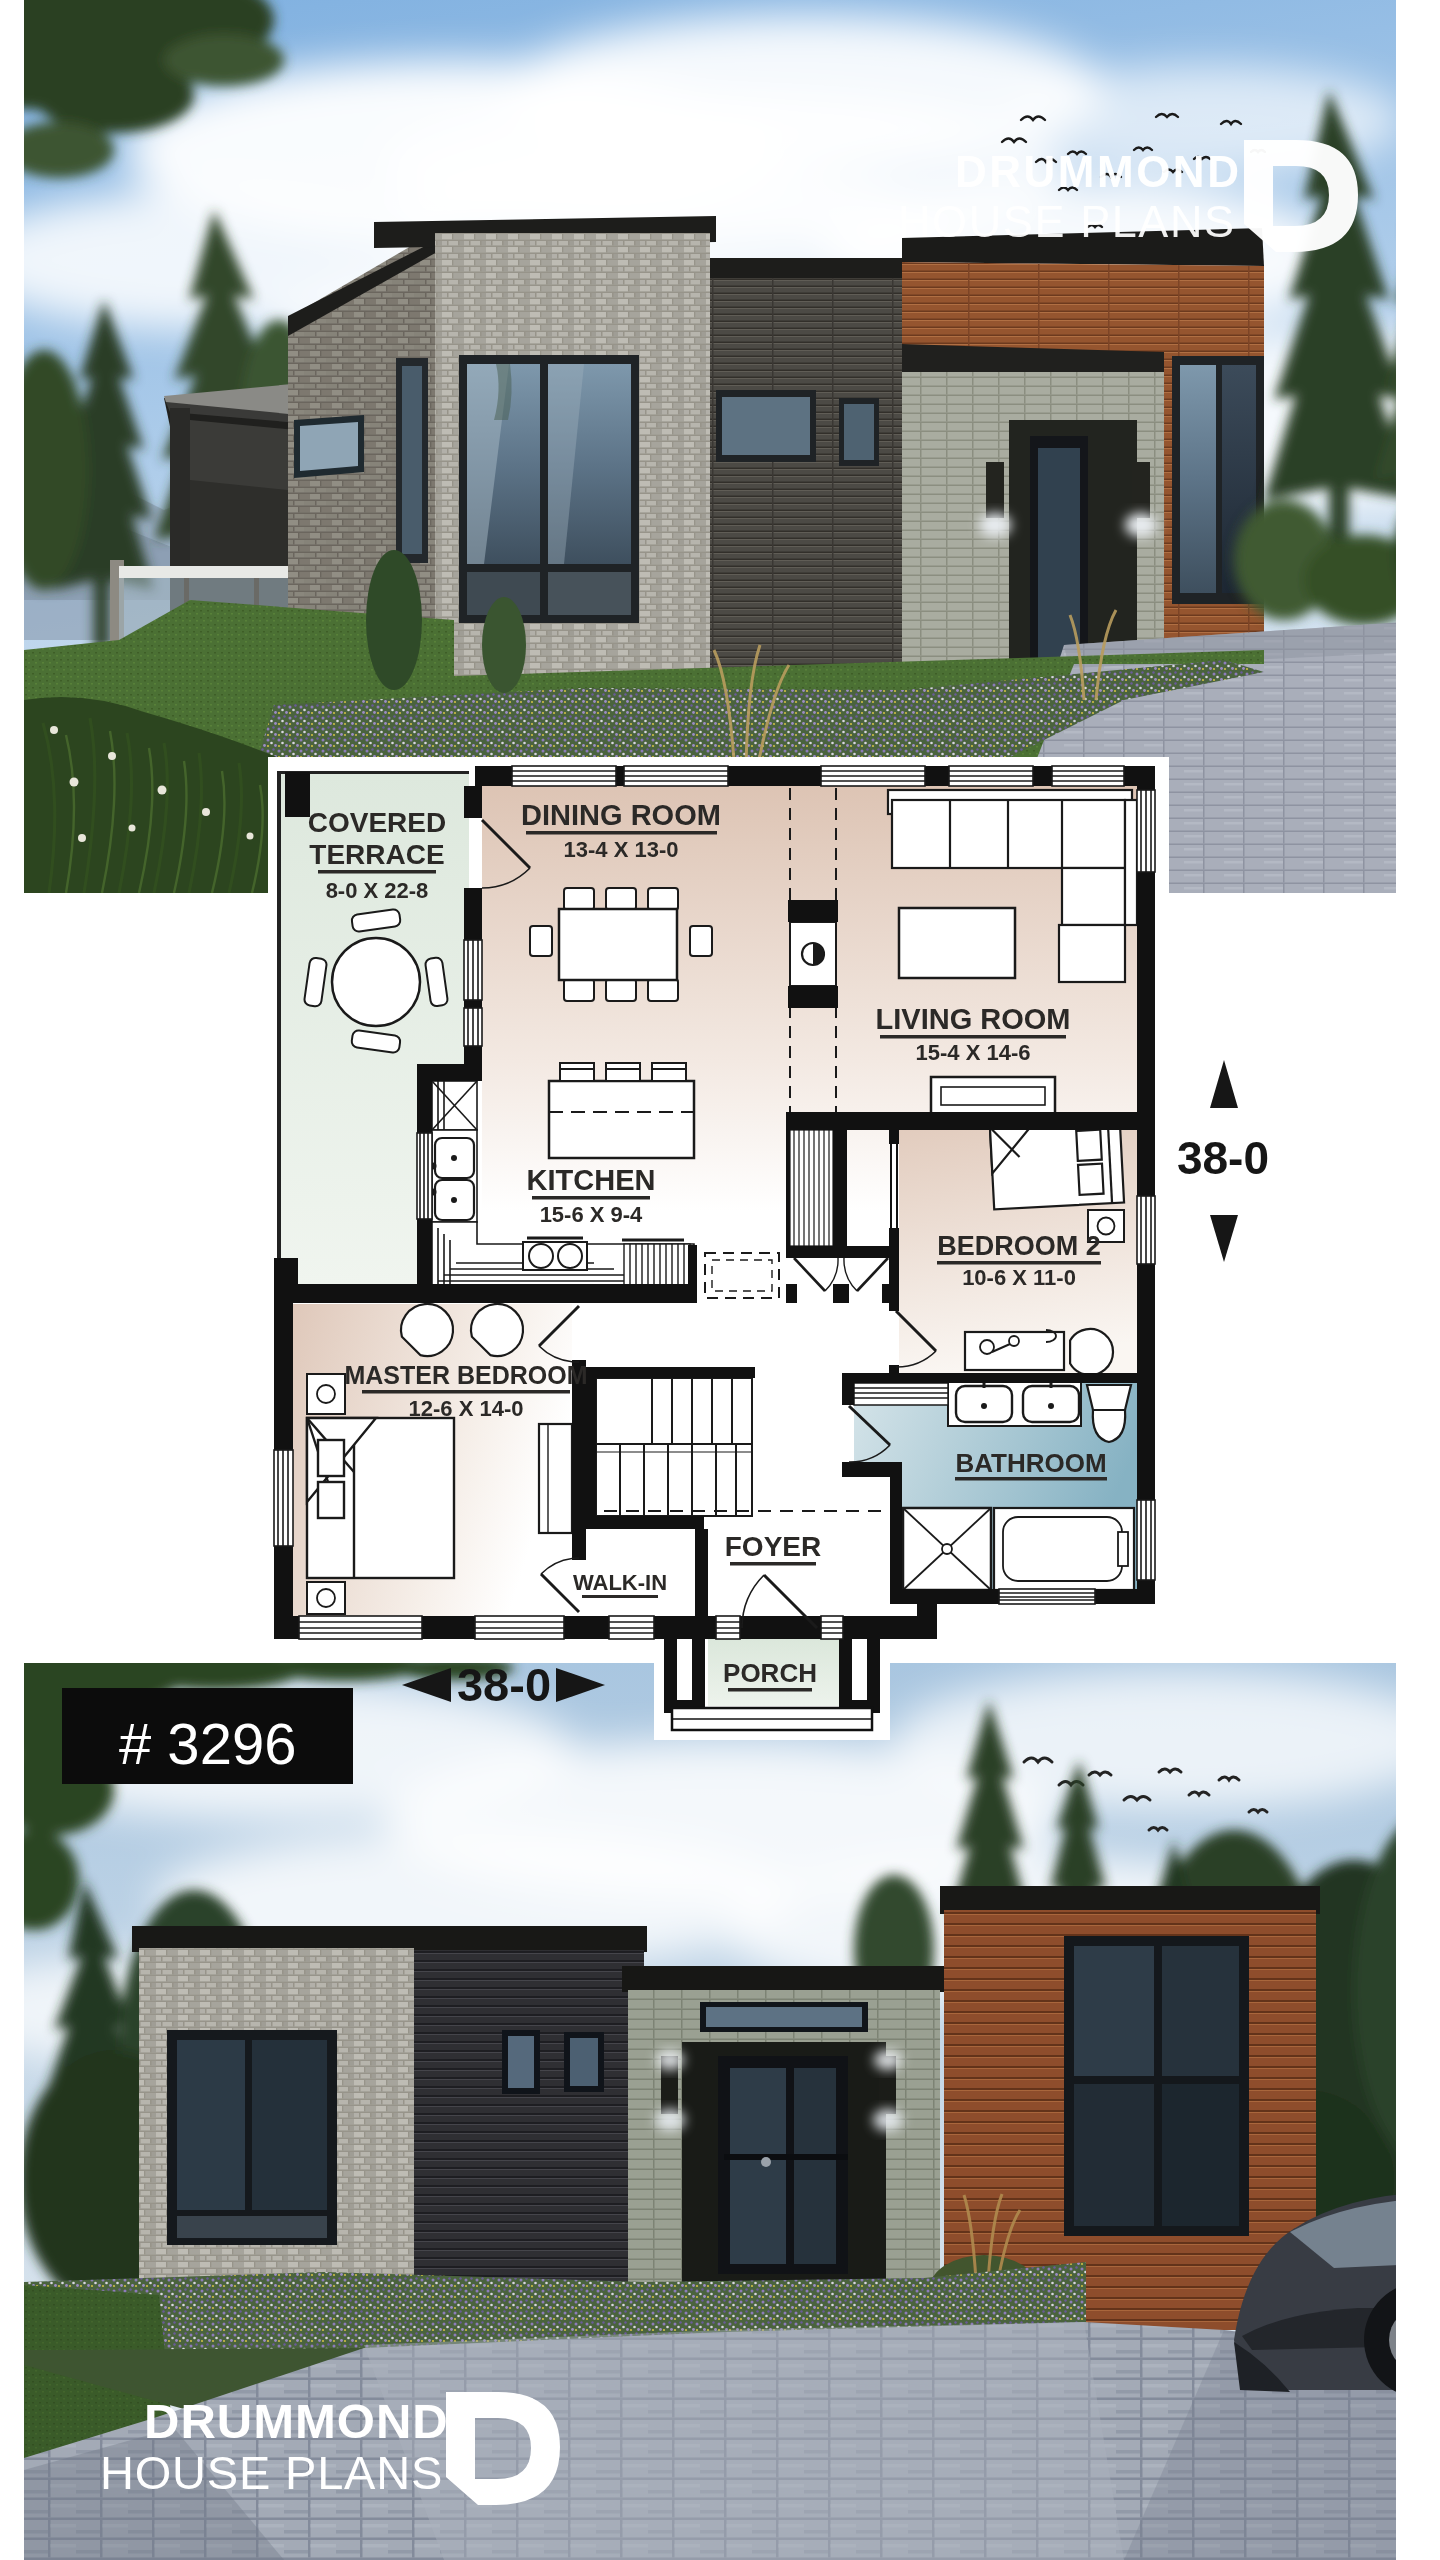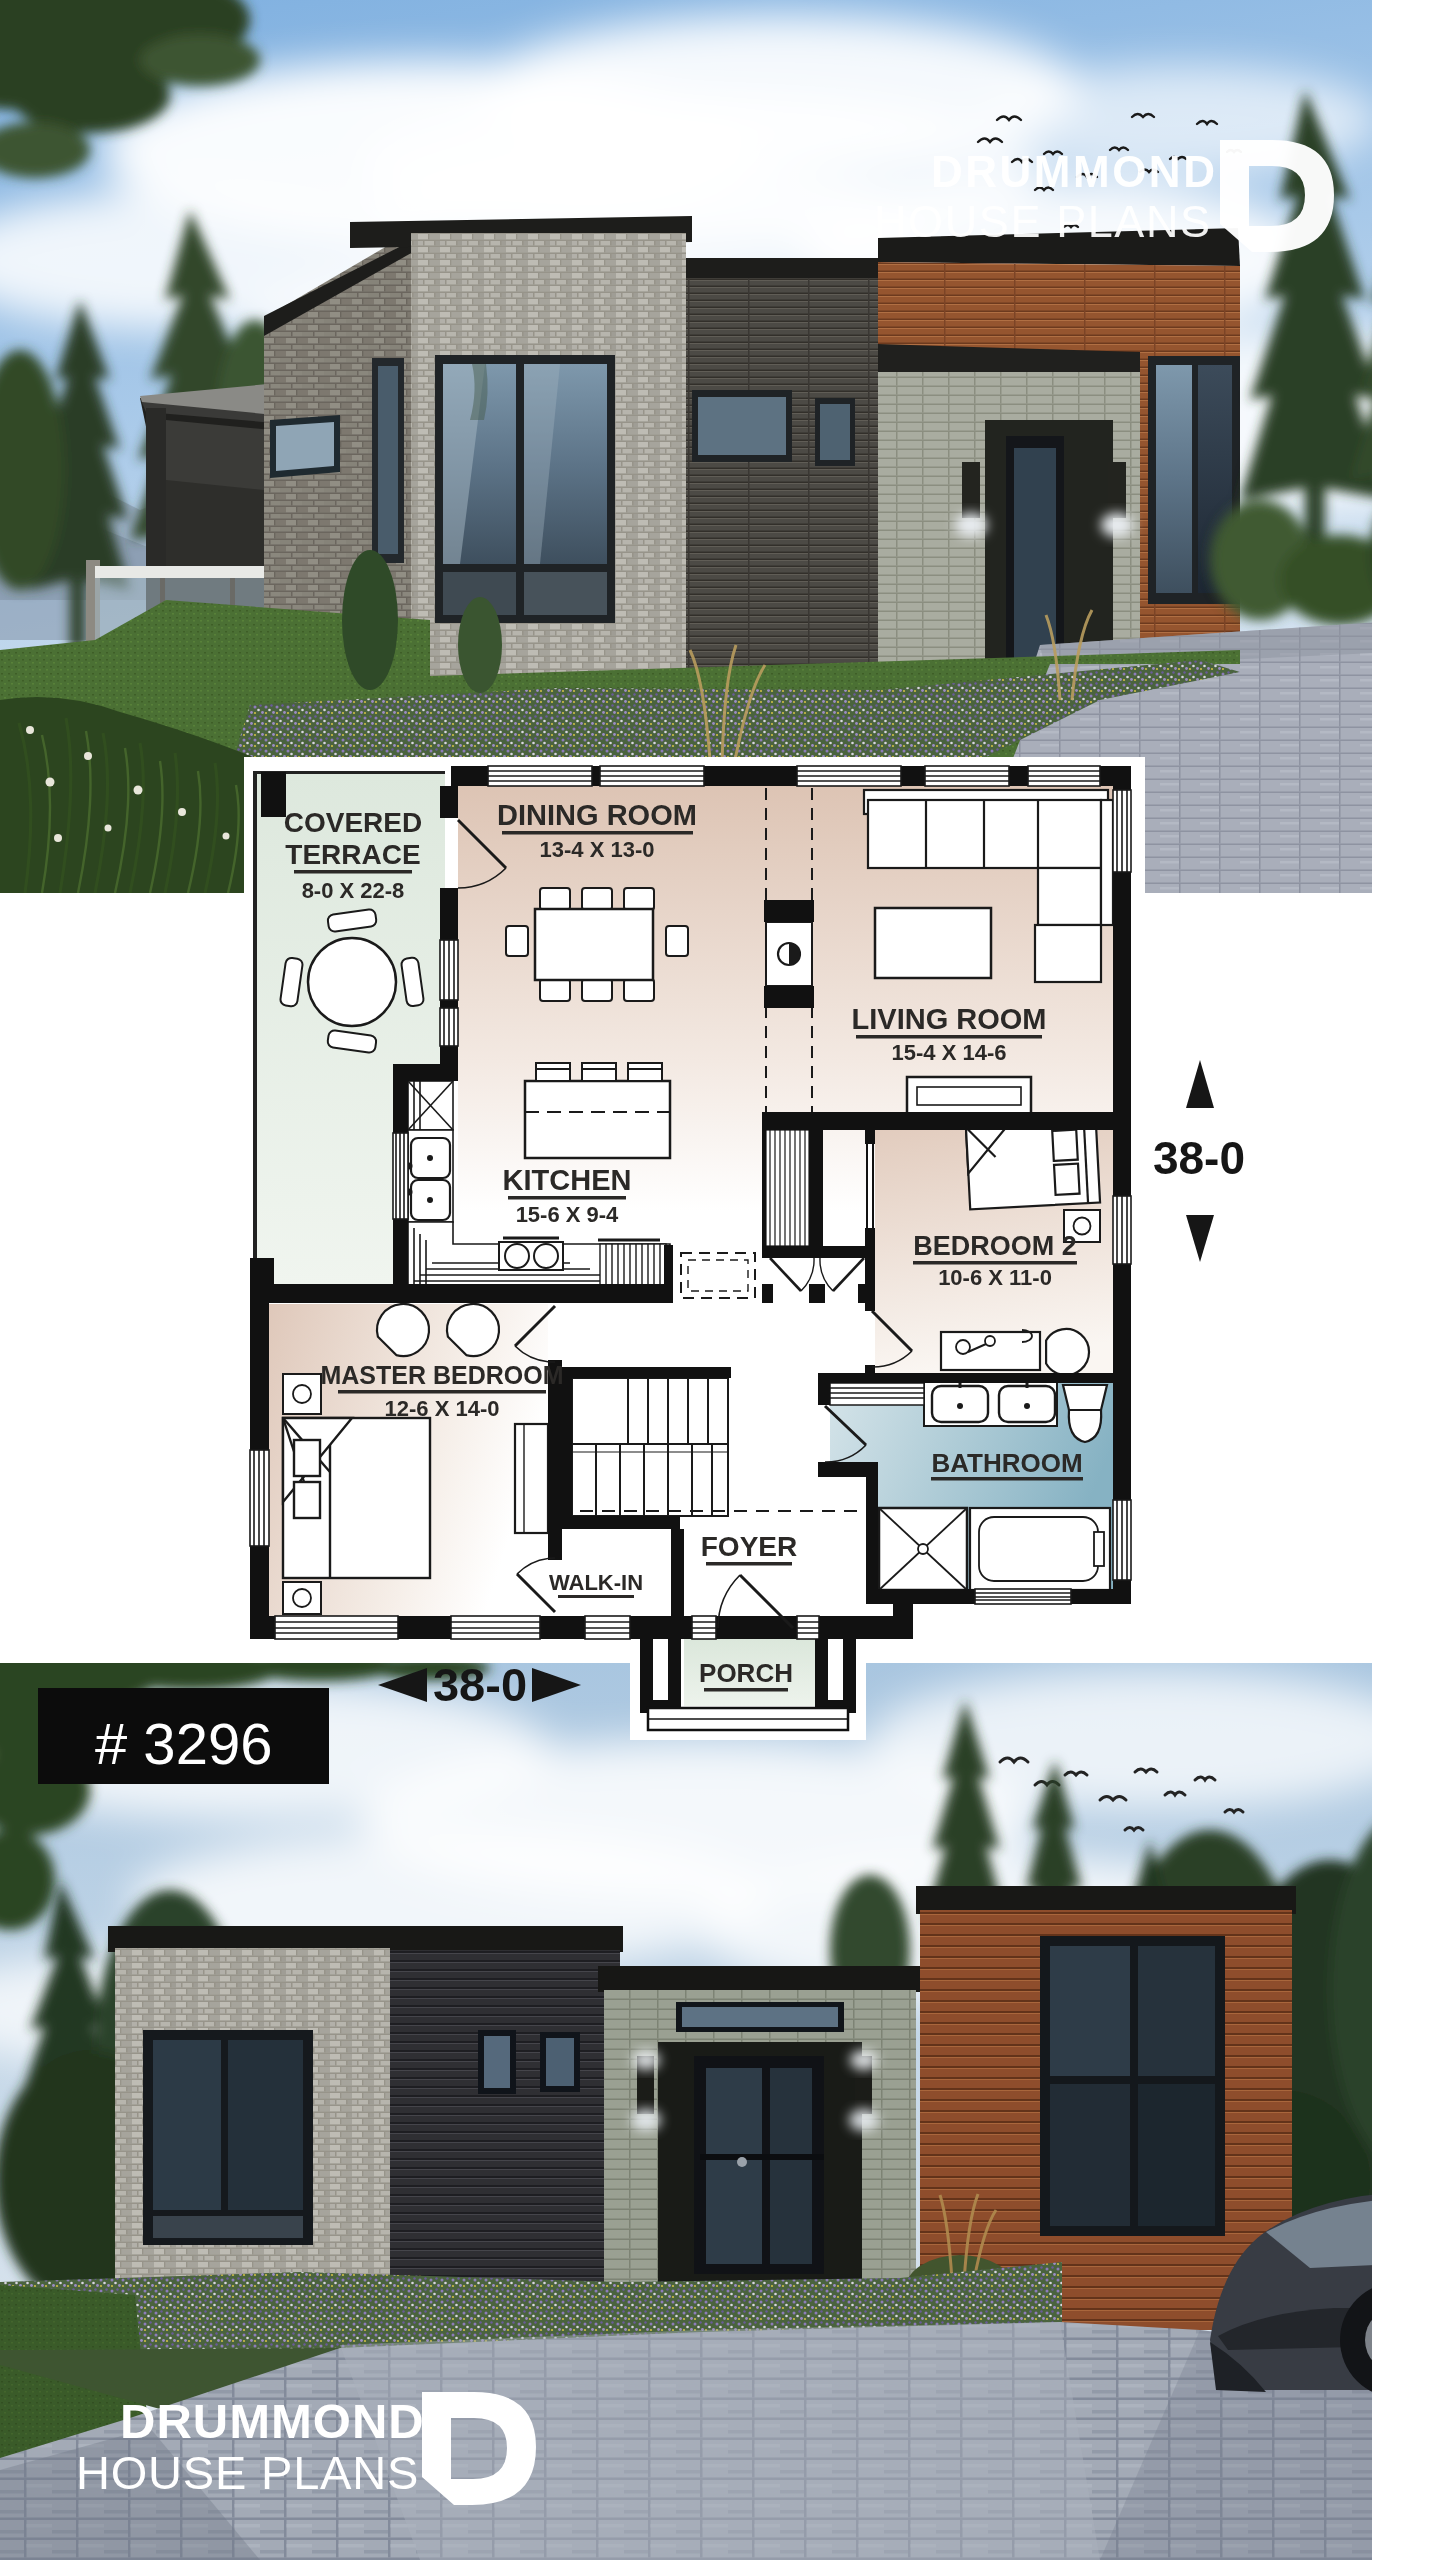--- a/index.html
+++ b/index.html
@@ -1,16 +1,16 @@
 <!DOCTYPE html>
 <html><head>
 <meta charset="utf-8">
 <style>
 html,body{margin:0;padding:0;background:#fff;}
-#page{width:1372px;height:2560px;position:relative;overflow:hidden;font-family:"Liberation Sans",sans-serif;}
+#page{width:1372px;height:2560px;position:relative;overflow:hidden;font-family:"Liberation Sans",sans-serif;padding-left:24px;}
 svg{display:block;}
 </style>
 </head>
 <body>
 <div id="page">
 <svg width="1440" height="2560" viewBox="0 0 1440 2560">
 <defs>
 <linearGradient id="skyTop" x1="0" y1="0" x2="0.25" y2="1">
 <stop offset="0" stop-color="#7fb0e0"></stop>
           <stop offset="0.45" stop-color="#a8c9e9"></stop>

